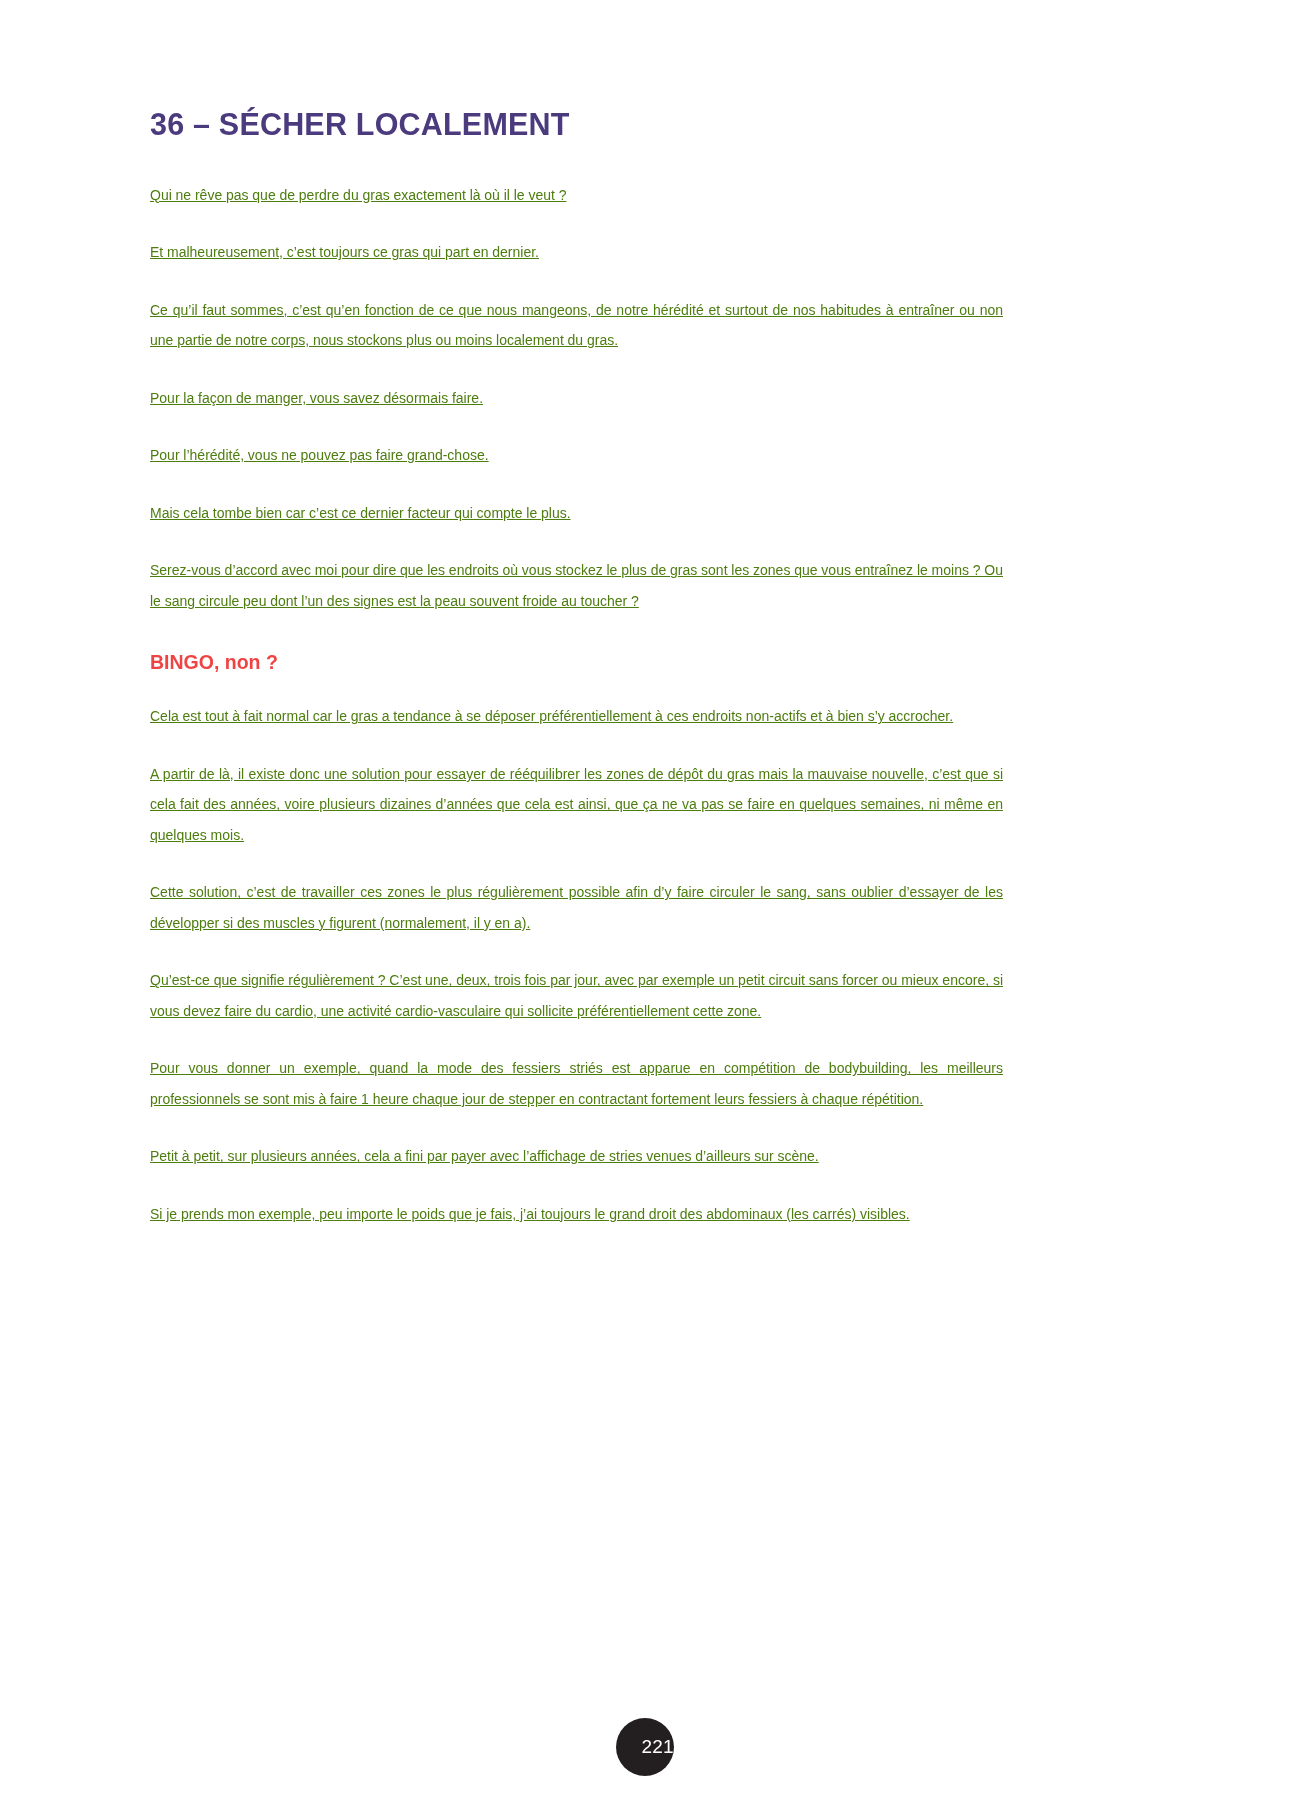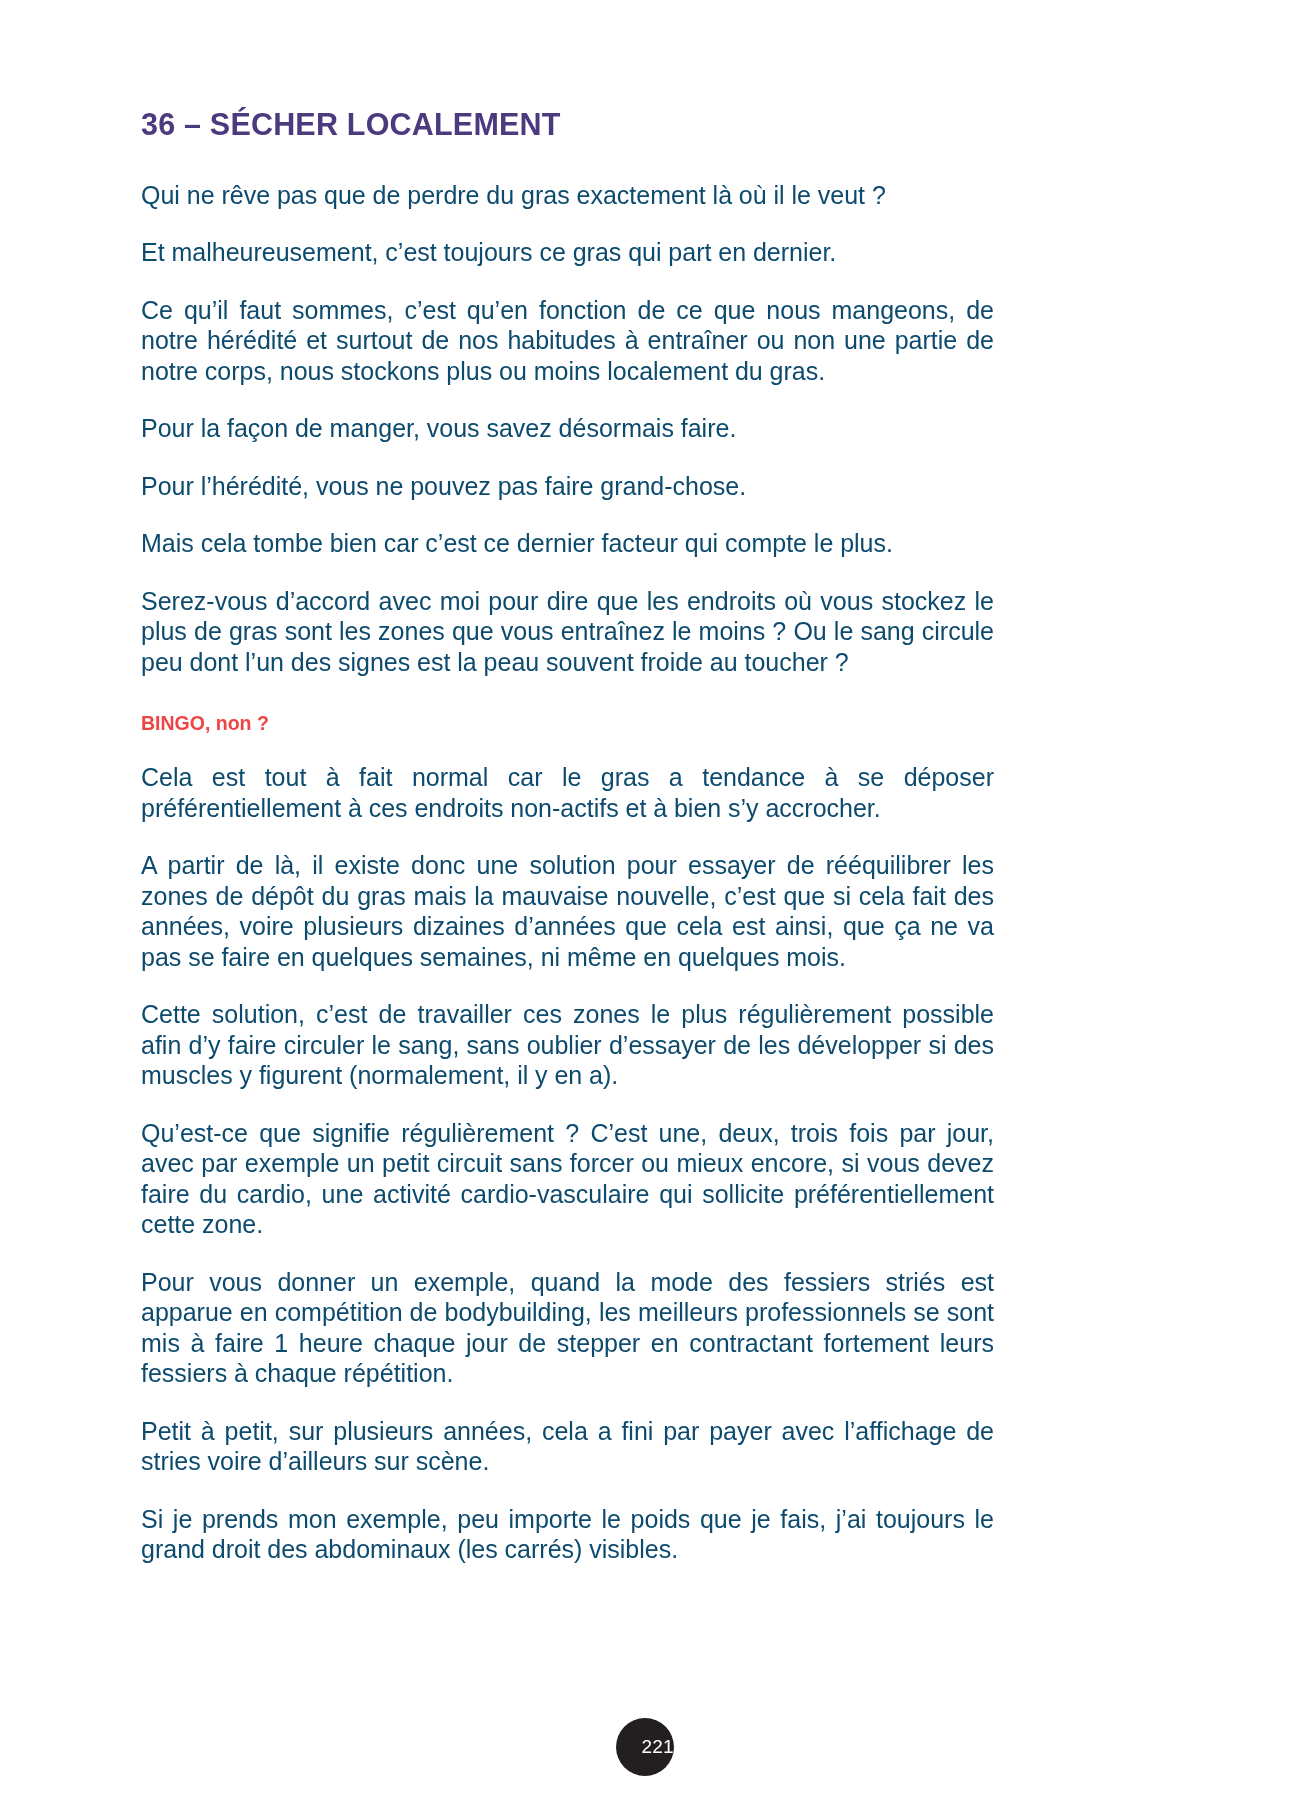--- a/index.html
+++ b/index.html
@@ -15,49 +15,50 @@
   .page {
     position: relative;
     width: 1290px;
     height: 1817px;
     background: #ffffff;
     box-sizing: border-box;
     overflow: hidden;
   }
   .content {
     position: absolute;
-    left: 141px;
+    left: 150px;
     top: 108px;
     width: 853px;
   }
   .chapter-title {
     font-size: 30.5px;
     font-weight: bold;
     color: #4b3a7e;
     letter-spacing: 0.2px;
     margin: 0 0 38px 0;
     line-height: 1.1;
     font-stretch: condensed;
   }
   .subheading {
     font-size: 19.5px;
     font-weight: bold;
     color: #ef4444;
     margin: 34px 0 26px 0;
     line-height: 1.3;
   }
   p.para {
-    font-size: 25px;
+    font-size: 14px;
     line-height: 30.5px;
-    color: #0c4a6e;
+    color: #4d7c0f;
     margin: 0 0 27px 0;
     text-align: justify;
     -webkit-hyphens: none;
     hyphens: none;
     word-spacing: -0.1px;
+    text-decoration: underline;
   }
   p.para.nojust {
     text-align: left;
   }
   .page-number {
     position: absolute;
     left: 50%;
     transform: translateX(-50%);
     top: 1718px;
     width: 58px;
@@ -90,21 +91,21 @@
     <p class="para nojust">Mais cela tombe bien car c’est ce dernier facteur qui compte le plus.</p>
     <p class="para">Serez-vous d’accord avec moi pour dire que les endroits où vous stockez le plus de gras sont les zones que vous entraînez le moins ? Ou le sang circule peu dont l’un des signes est la peau souvent froide au toucher ?</p>
 
     <h2 class="subheading">BINGO, non ?</h2>
 
     <p class="para">Cela est tout à fait normal car le gras a tendance à se déposer préférentiellement à ces endroits non-actifs et à bien s’y accrocher.</p>
     <p class="para">A partir de là, il existe donc une solution pour essayer de rééquilibrer les zones de dépôt du gras mais la mauvaise nouvelle, c’est que si cela fait des années, voire plusieurs dizaines d’années que cela est ainsi, que ça ne va pas se faire en quelques semaines, ni même en quelques mois.</p>
     <p class="para">Cette solution, c’est de travailler ces zones le plus régulièrement possible afin d’y faire circuler le sang, sans oublier d’essayer de les développer si des muscles y figurent (normalement, il y en a).</p>
     <p class="para">Qu’est-ce que signifie régulièrement ? C’est une, deux, trois fois par jour, avec par exemple un petit circuit sans forcer ou mieux encore, si vous devez faire du cardio, une activité cardio-vasculaire qui sollicite préférentiellement cette zone.</p>
     <p class="para">Pour vous donner un exemple, quand la mode des fessiers striés est apparue en compétition de bodybuilding, les meilleurs professionnels se sont mis à faire 1 heure chaque jour de stepper en contractant fortement leurs fessiers à chaque répétition.</p>
-    <p class="para">Petit à petit, sur plusieurs années, cela a fini par payer avec l’affichage de stries voire d’ailleurs sur scène.</p>
+    <p class="para">Petit à petit, sur plusieurs années, cela a fini par payer avec l’affichage de stries venues d’ailleurs sur scène.</p>
     <p class="para">Si je prends mon exemple, peu importe le poids que je fais, j’ai toujours le grand droit des abdominaux (les carrés) visibles.</p>
 
   </div>
 
   <div class="page-number">
     <span>221</span>
   </div>
 
 </div>
 

